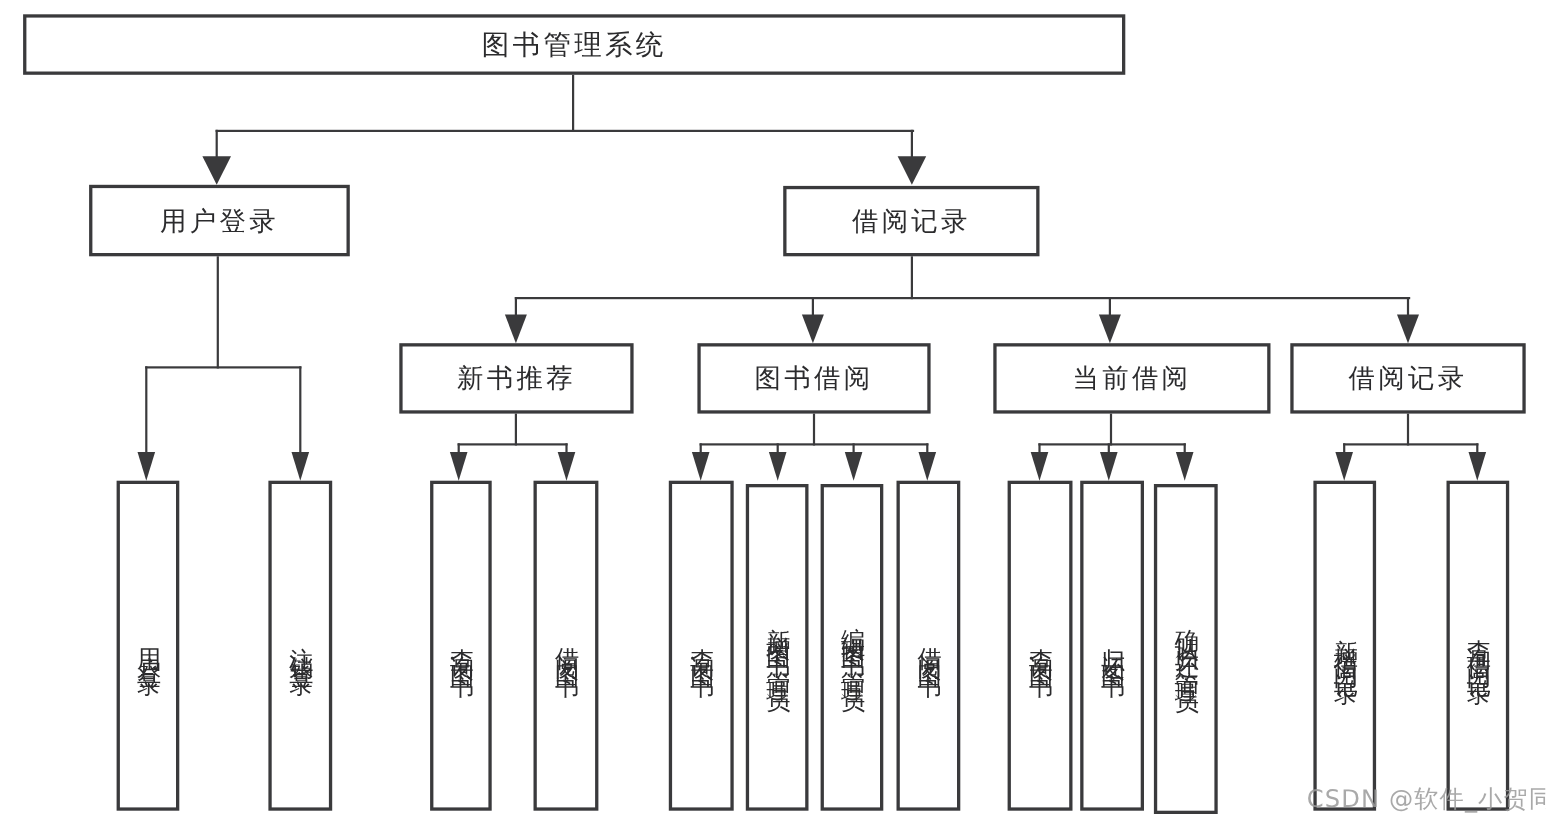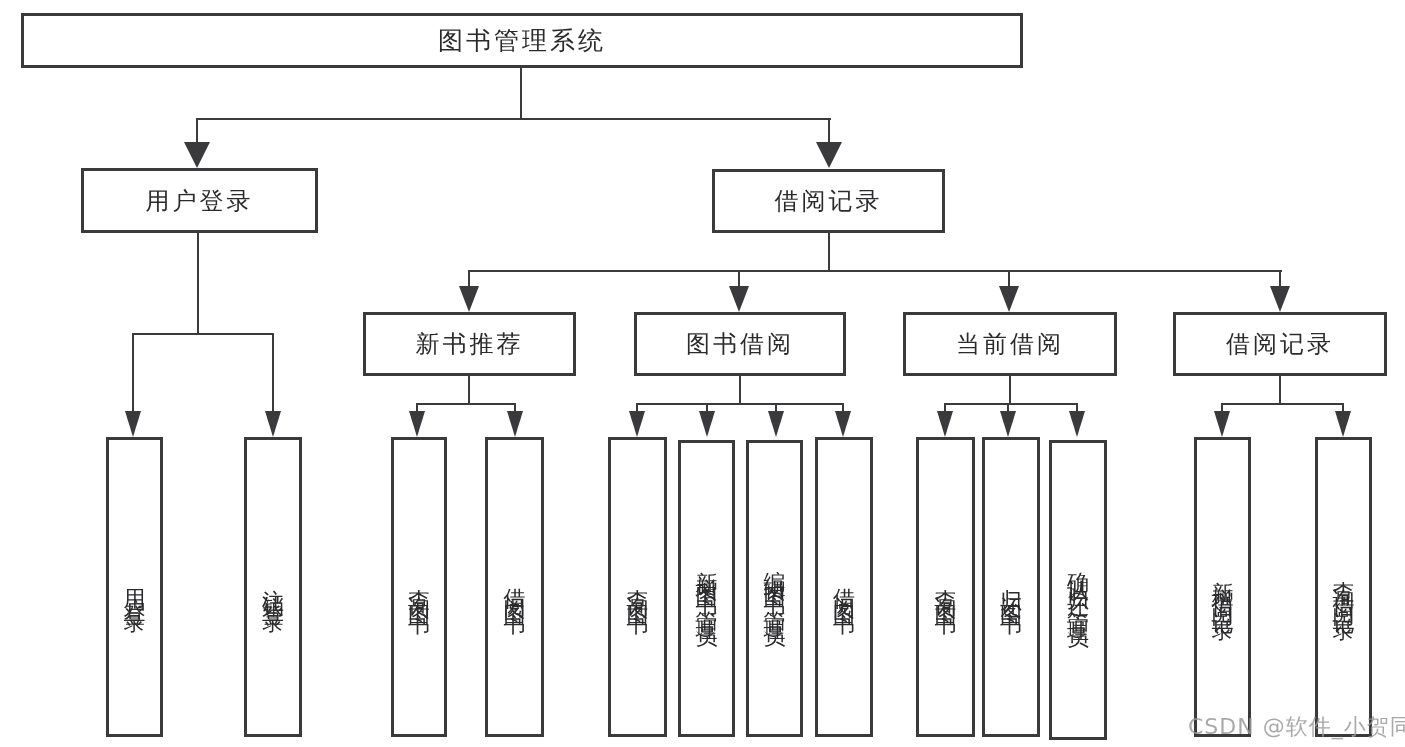--- a/index.html
+++ b/index.html
@@ -88,21 +88,21 @@
   <div class="box hbox" style="left:712px; top:169px; width:233px; height:64px;">
     <span>借阅记录</span>
   </div>
 
   <div class="box hbox" style="left:363px; top:312px; width:213px; height:64px;">
     <span>新书推荐</span>
   </div>
   <div class="box hbox" style="left:634px; top:312px; width:212px; height:64px;">
     <span>图书借阅</span>
   </div>
-  <div class="box hbox" style="left:903px; top:312px; width:214px; height:64px;">
+  <div class="box hbox" style="left:903px; top:312px; width:252px; height:64px;">
     <span>当前借阅</span>
   </div>
   <div class="box hbox" style="left:1173px; top:312px; width:214px; height:64px;">
     <span>借阅记录</span>
   </div>
 
   <div class="box vbox" style="left:106px; top:437px; width:57px; height:300px;">
     <span>用户登录</span>
   </div>
   <div class="box vbox" style="left:244px; top:437px; width:58px; height:300px;">

